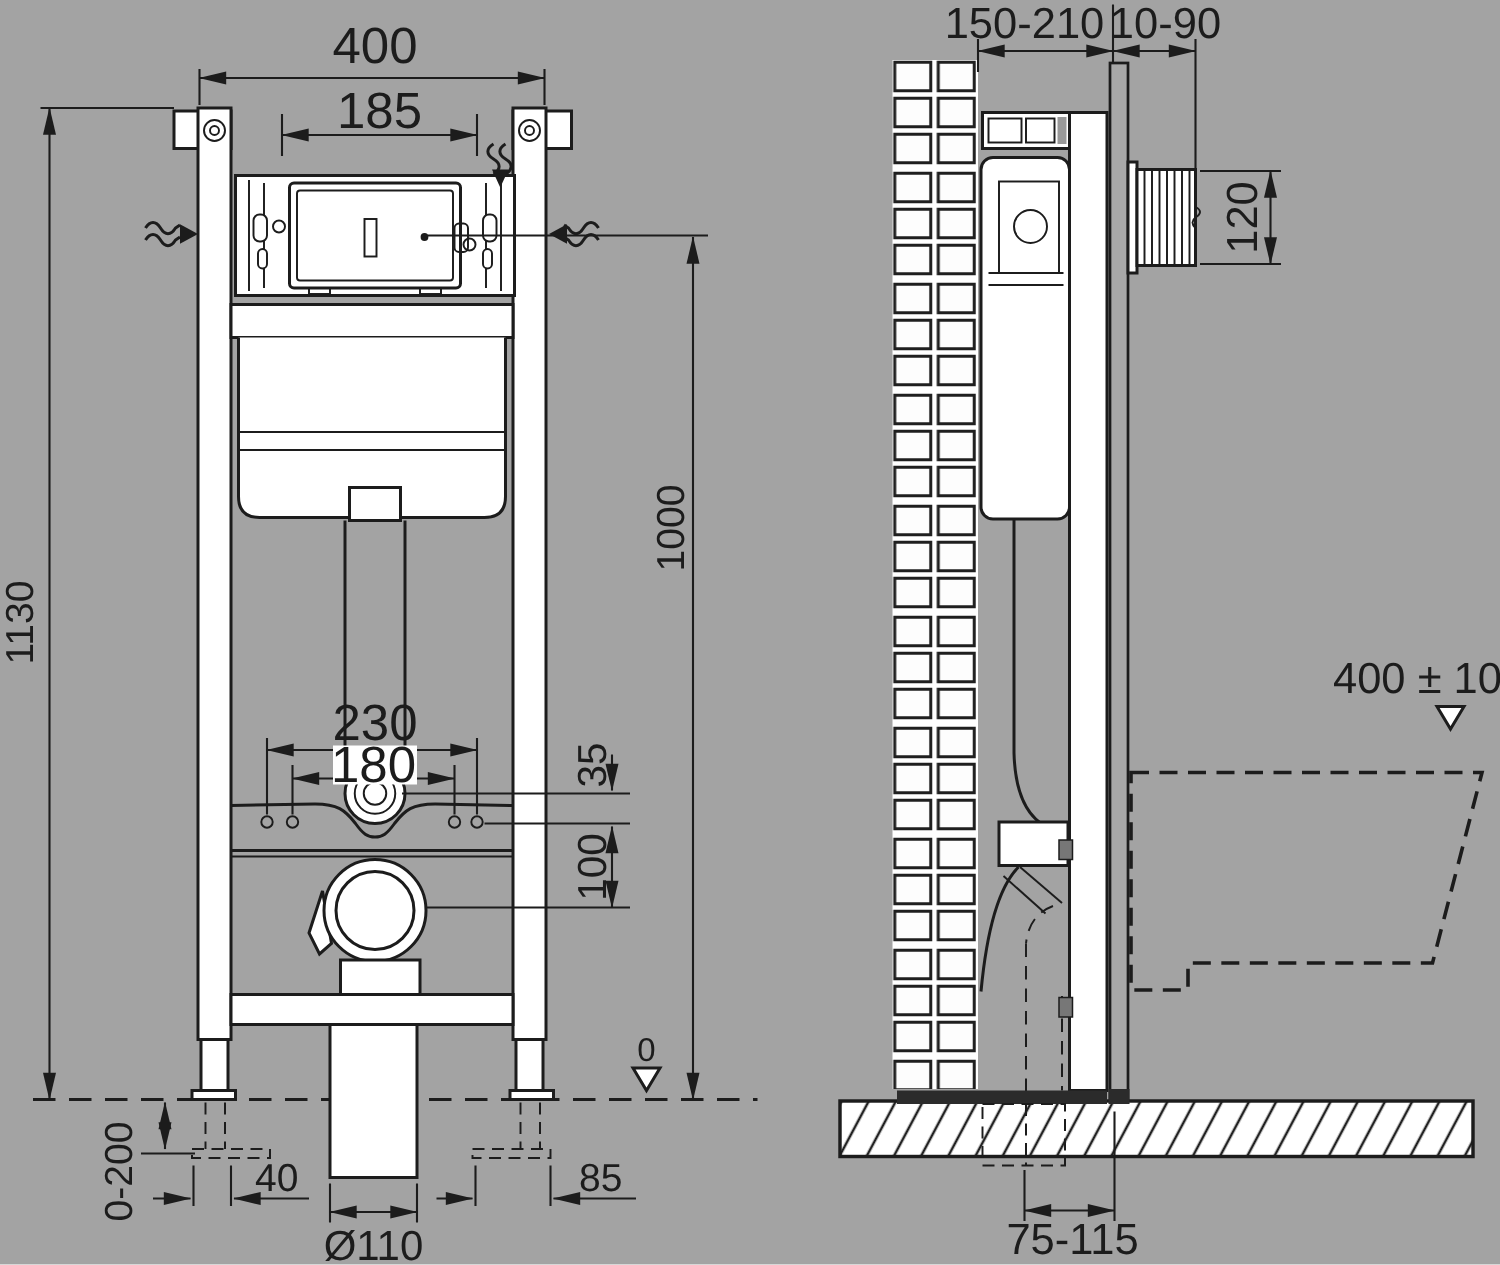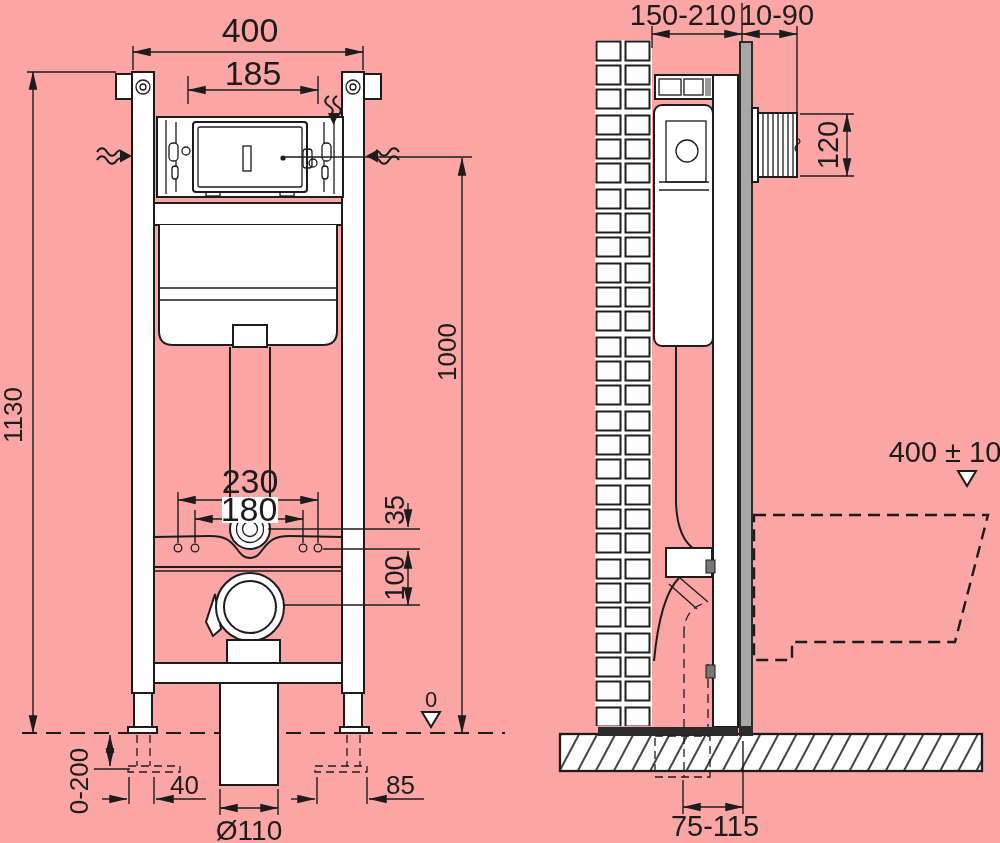--- a/index.html
+++ b/index.html
@@ -1,16 +1,16 @@
 <!DOCTYPE html>
 <html><head>
 <meta charset="utf-8">
 <style>
   html,body{margin:0;padding:0;background:#fff;}
-  .stage{width:1000px;height:843px;background:#fca5a5;position:relative;overflow:hidden;}
+  .stage{width:1000px;height:843px;background:#a3a3a3;position:relative;overflow:hidden;}
   svg{display:block;}
   .ln{stroke:#1c1c1c;stroke-width:2;fill:none;}
   .lnw{stroke:#1c1c1c;stroke-width:2;fill:#ffffff;}
   .ln1{stroke:#1c1c1c;stroke-width:1.3;fill:none;}
   .thick{stroke:#1c1c1c;stroke-width:2.4;fill:none;}
   .dim{stroke:#1c1c1c;stroke-width:1.4;fill:none;}
   .t{font-family:"Liberation Sans",sans-serif;fill:#1c1c1c;}
   .t34{font-size:34px;}
   .t29{font-size:29px;}
   .t27{font-size:27px;}

